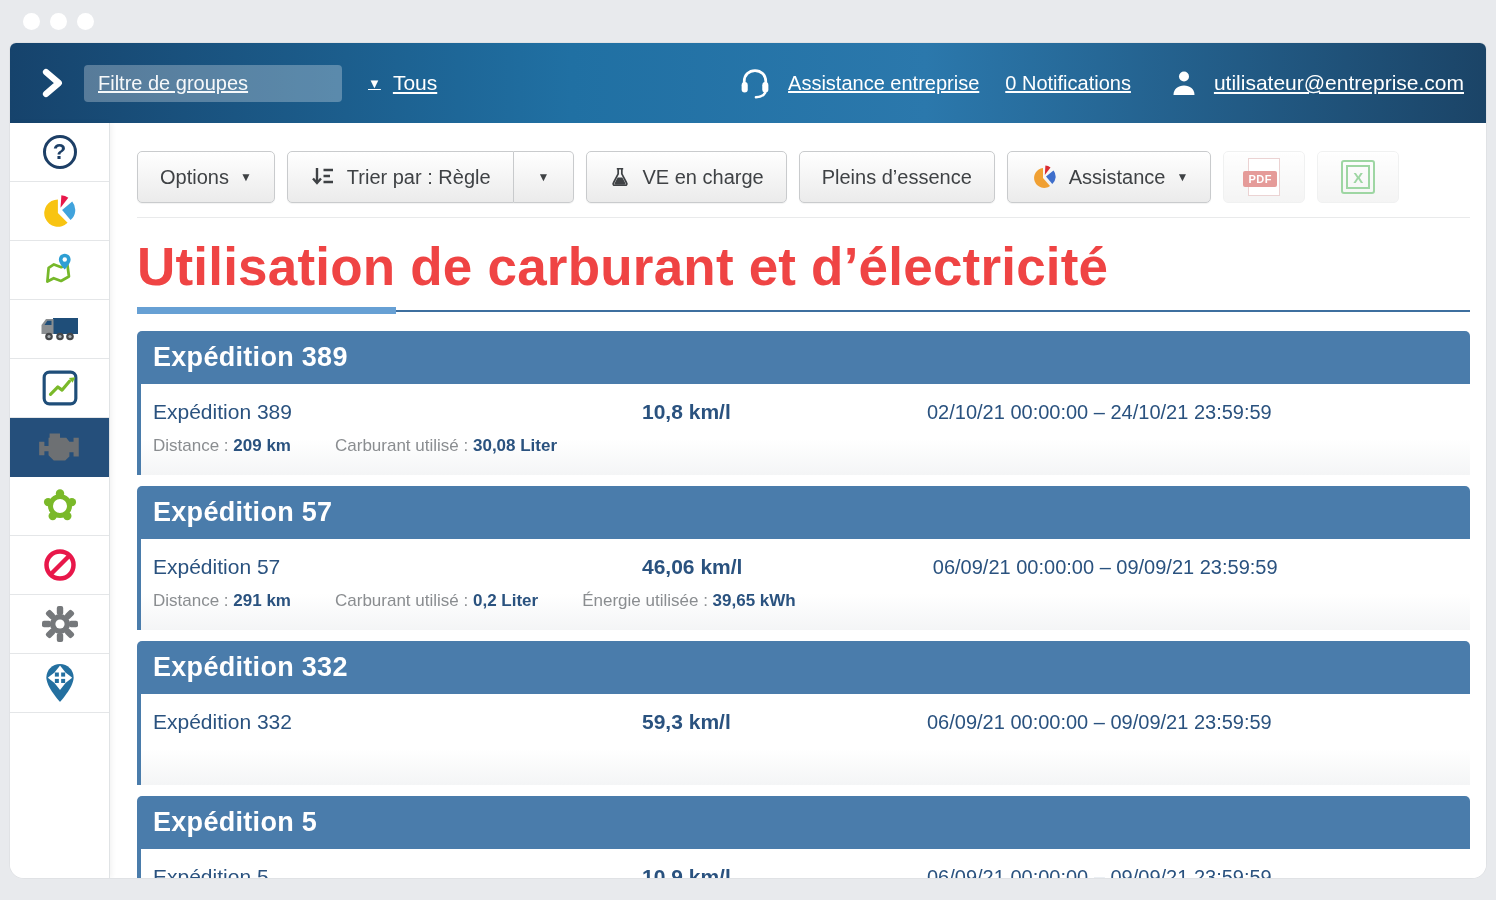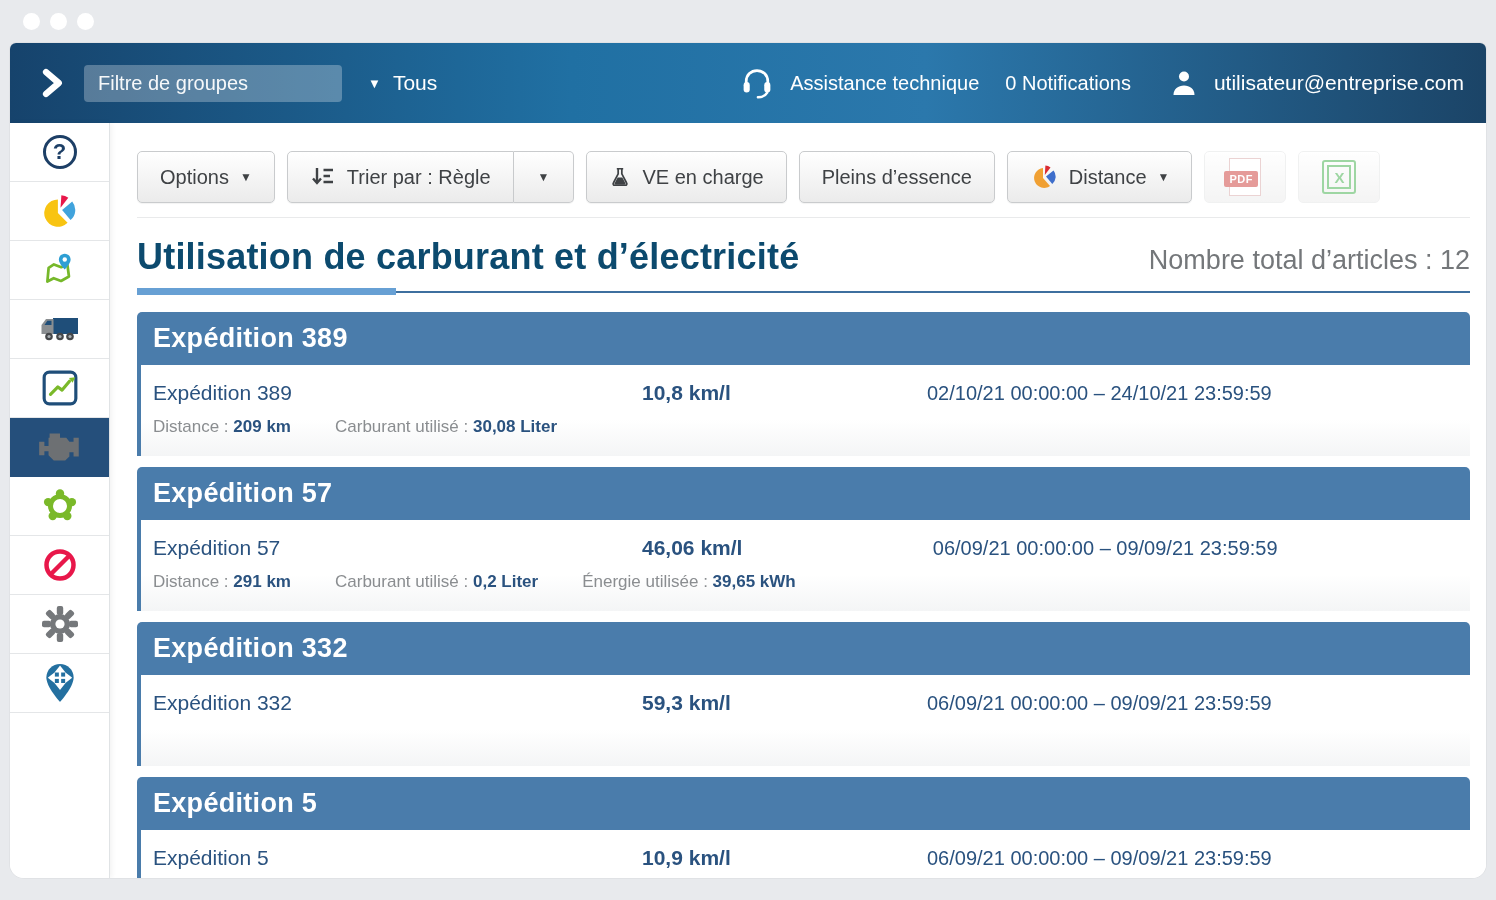--- a/index.html
+++ b/index.html
@@ -19,21 +19,21 @@
   .app {
     position:absolute; left:10px; top:43px; width:1476px; height:835px;
     background:#ffffff; border-radius:6px 6px 14px 14px; overflow:hidden;
     box-shadow:0 0 0 1px rgba(0,0,0,.03);
   }
 
   
   .navbar {
     position:absolute; top:0; left:0; width:100%; height:80px;
     background:linear-gradient(90deg,#16436c 0%,#2070a3 38%,#2b78ac 62%,#1b4467 100%);
-    display:flex; align-items:center; color:#fff;
+    display:flex; align-items:center; color:#fff;text-decoration:underline;
   }
   .nav-chevron { margin-left:28px; width:30px; height:30px; flex:0 0 auto; cursor:pointer; }
   .filter-input {
     margin-left:16px; width:258px; height:37px; border:none; border-radius:4px;
     background:rgba(255,255,255,.28); color:#fff; font-size:20px; padding:0 14px;
     font-family:"Liberation Sans", sans-serif; outline:none;
   }
   .filter-input::placeholder { color:#ffffff; opacity:.95; }
   .group-select { display:flex; align-items:center; gap:12px; margin-left:26px; font-size:21px; cursor:pointer; }
   .tri-down { font-size:13px; line-height:1; }
@@ -80,21 +80,21 @@
   }
   .xls-box {
     width:34px; height:34px; border:2px solid #3fae49; border-radius:3px; padding:3px;
   }
   .xls-inner {
     width:100%; height:100%; border:2px solid #3fae49; display:flex; align-items:center; justify-content:center;
     color:#3fae49; font-weight:bold; font-size:15px;
   }
 
   .title-row { display:flex; align-items:baseline; margin-top:18px; }
-  .page-title { font-size:36px; color:#0c4a6e; letter-spacing:.2px; }
+  .page-title { font-size:53px; color:#ef4444; letter-spacing:.2px; }
   .total-count { margin-left:auto; font-size:27px; color:#74777a; }
   .title-underline { position:relative; height:7px; margin-top:10px; }
   .title-underline .thin { position:absolute; left:0; right:0; top:3px; height:2px; background:#3d6f9f; }
   .title-underline .thick { position:absolute; left:0; top:0; width:259px; height:7px; background:#67a0d4; }
 
   
   #cards { margin-top:17px; }
   .card { margin-bottom:11px; }
   .card-header {
     height:53px; background:#4a7cab; border-radius:5px 5px 0 0; display:flex; align-items:center;
@@ -138,21 +138,21 @@
     </div>
 
     <div class="nav-right">
       <div class="nav-link">
         <svg width="34" height="32" viewBox="0 0 30 28">
           <path d="M5.5 15v-2.5C5.5 7 9.7 3 15 3s9.5 4 9.5 9.5V15" stroke="#fff" stroke-width="2.4" fill="none"></path>
           <rect x="3.2" y="13.2" width="5.4" height="9.2" rx="2.7" fill="#fff"></rect>
           <rect x="21.4" y="13.2" width="5.4" height="9.2" rx="2.7" fill="#fff"></rect>
           <path d="M24 22.5c-1.6 2.9-4.6 4.1-8.2 4.1" stroke="#fff" stroke-width="2.2" fill="none" stroke-linecap="round"></path>
         </svg>
-        <span>Assistance technique</span>
+        <span>Assistance entreprise</span>
       </div>
       <span class="nav-notifications">0 Notifications</span>
       <div class="nav-user">
         <svg width="30" height="30" viewBox="0 0 30 30">
           <circle cx="15" cy="8.5" r="5" fill="#fff"></circle>
           <path d="M4.5 27c0-6 4.7-9.5 10.5-9.5S25.5 21 25.5 27z" fill="#fff"></path>
         </svg>
         <span>utilisateur@entreprise.com</span>
       </div>
     </div>
@@ -286,40 +286,39 @@
       <button class="btn">
         <span>Pleins d’essence</span>
       </button>
 
       <button class="btn">
         <svg width="28" height="28" viewBox="0 0 28 28">
           <path d="M13 15 L13 5 A10 10 0 1 0 20 23 Z" fill="#f0a033"></path>
           <path d="M16 13.5 L23.5 7.5 A9.8 9.8 0 0 1 22.3 21 Z" fill="#3e6ecb"></path>
           <path d="M14.8 12 L15.4 2.6 A9.5 9.5 0 0 1 20.5 4.6 Z" fill="#d92b31"></path>
         </svg>
-        <span>Distance</span>
+        <span>Assistance</span>
         <span class="tri-down">▼</span>
       </button>
 
       <button class="btn icon-only">
         <span class="pdf-doc">
           <span class="pdf-badge">PDF</span>
         </span>
       </button>
 
       <button class="btn icon-only">
         <span class="xls-box">
           <span class="xls-inner">X</span>
         </span>
       </button>
     </div>
 
     <div class="title-row">
       <h1 class="page-title">Utilisation de carburant et d’électricité</h1>
-      <span class="total-count">Nombre total d’articles : 12</span>
     </div>
     <div class="title-underline">
       <span class="thin"></span>
         <span class="thick"></span>
     </div>
 
     <div id="cards">
   <section class="card">
     <div class="card-header">
       <span class="card-title">Expédition 389</span>

